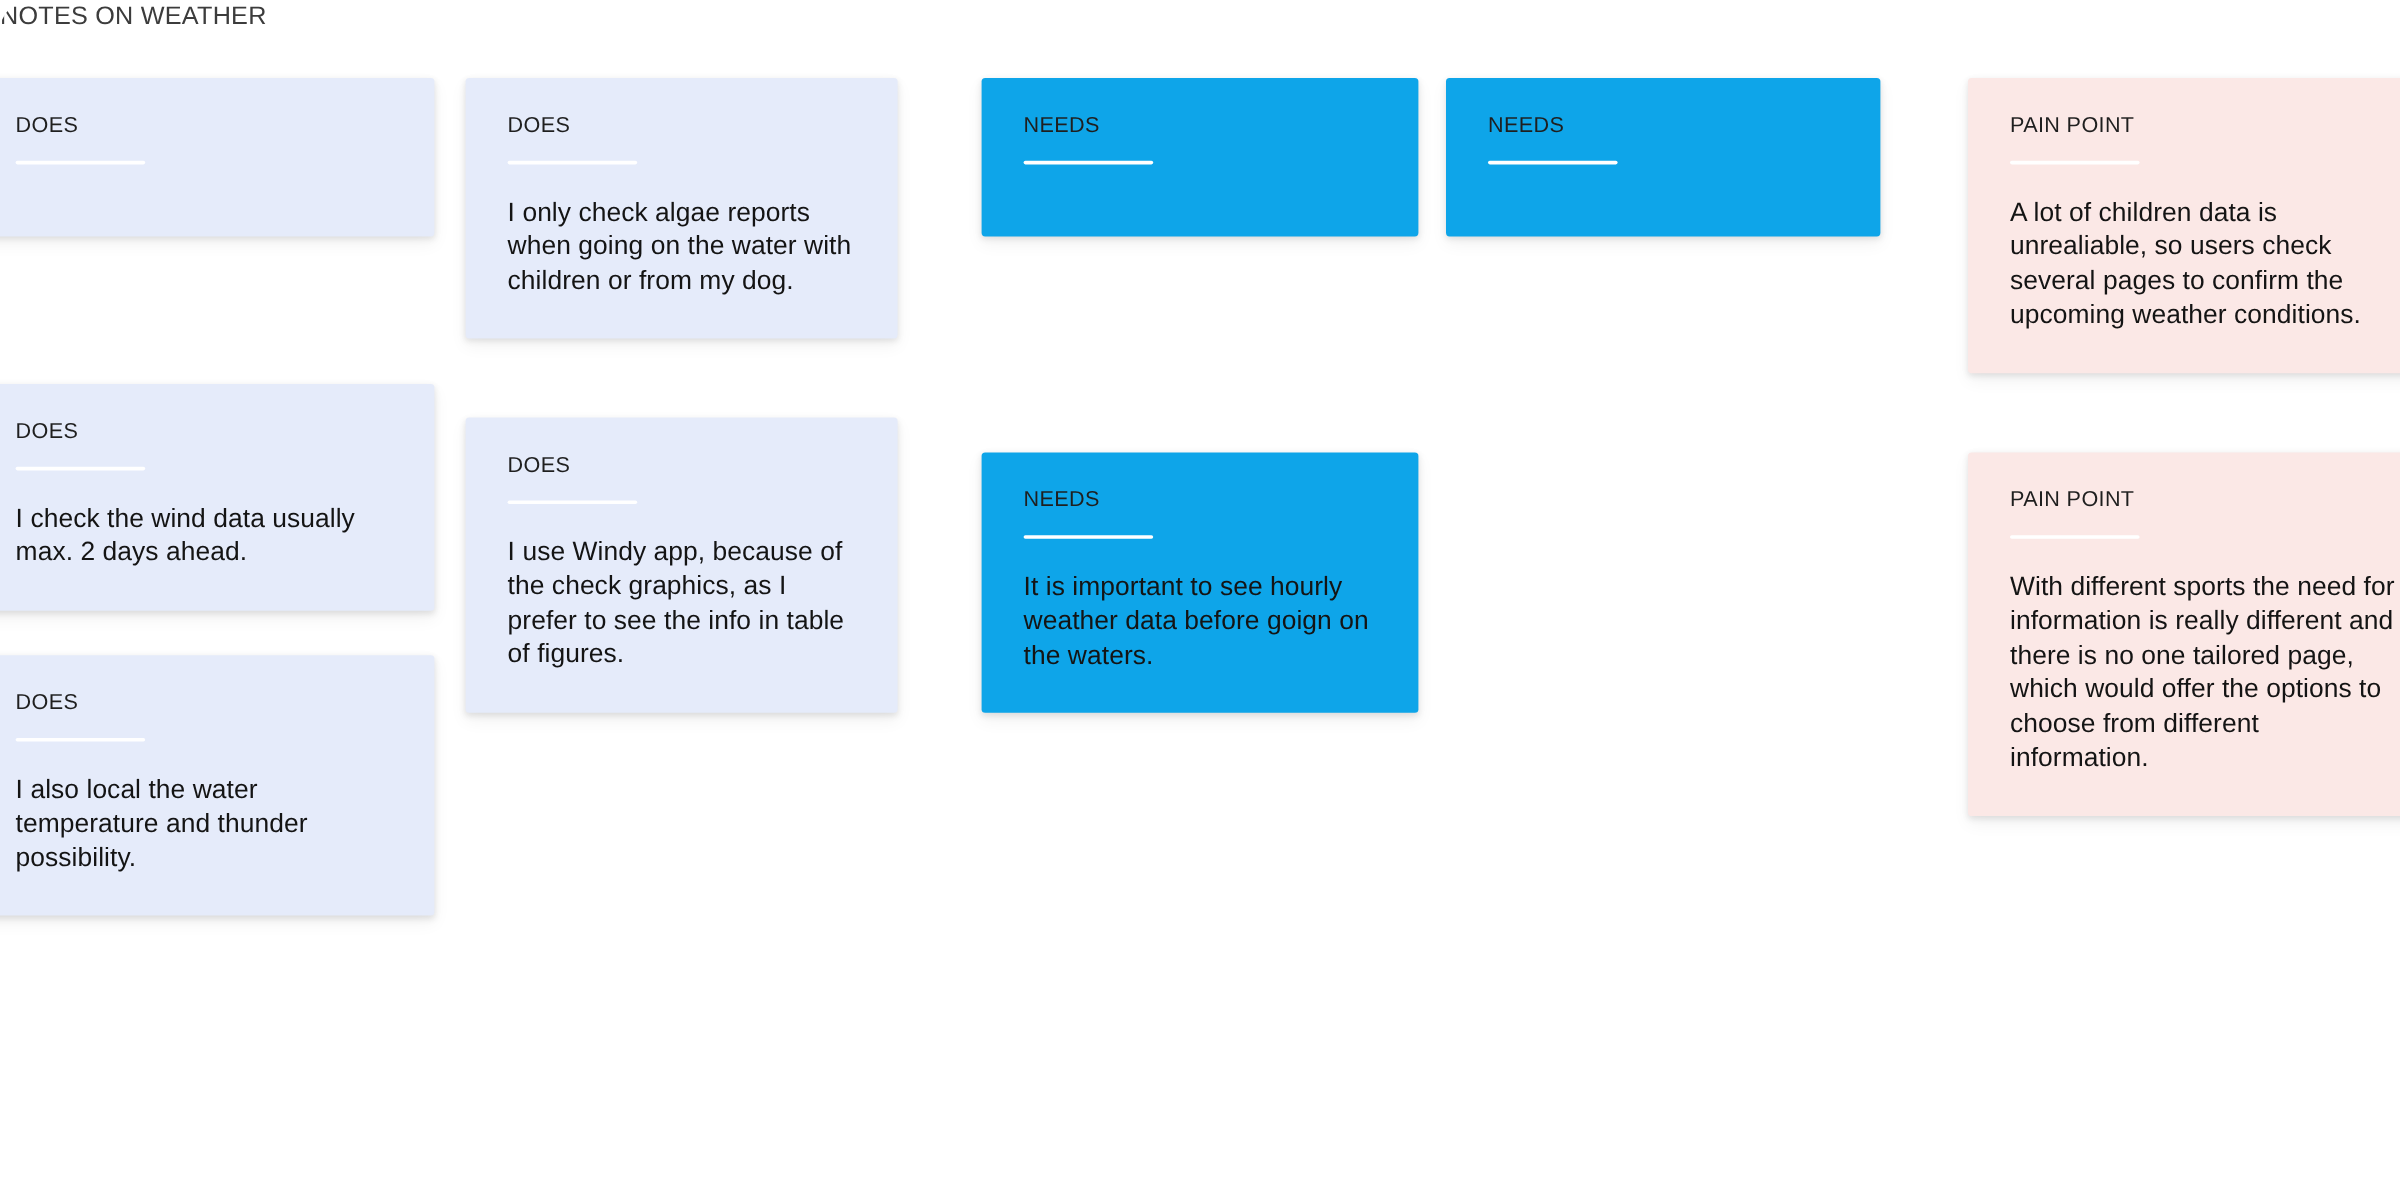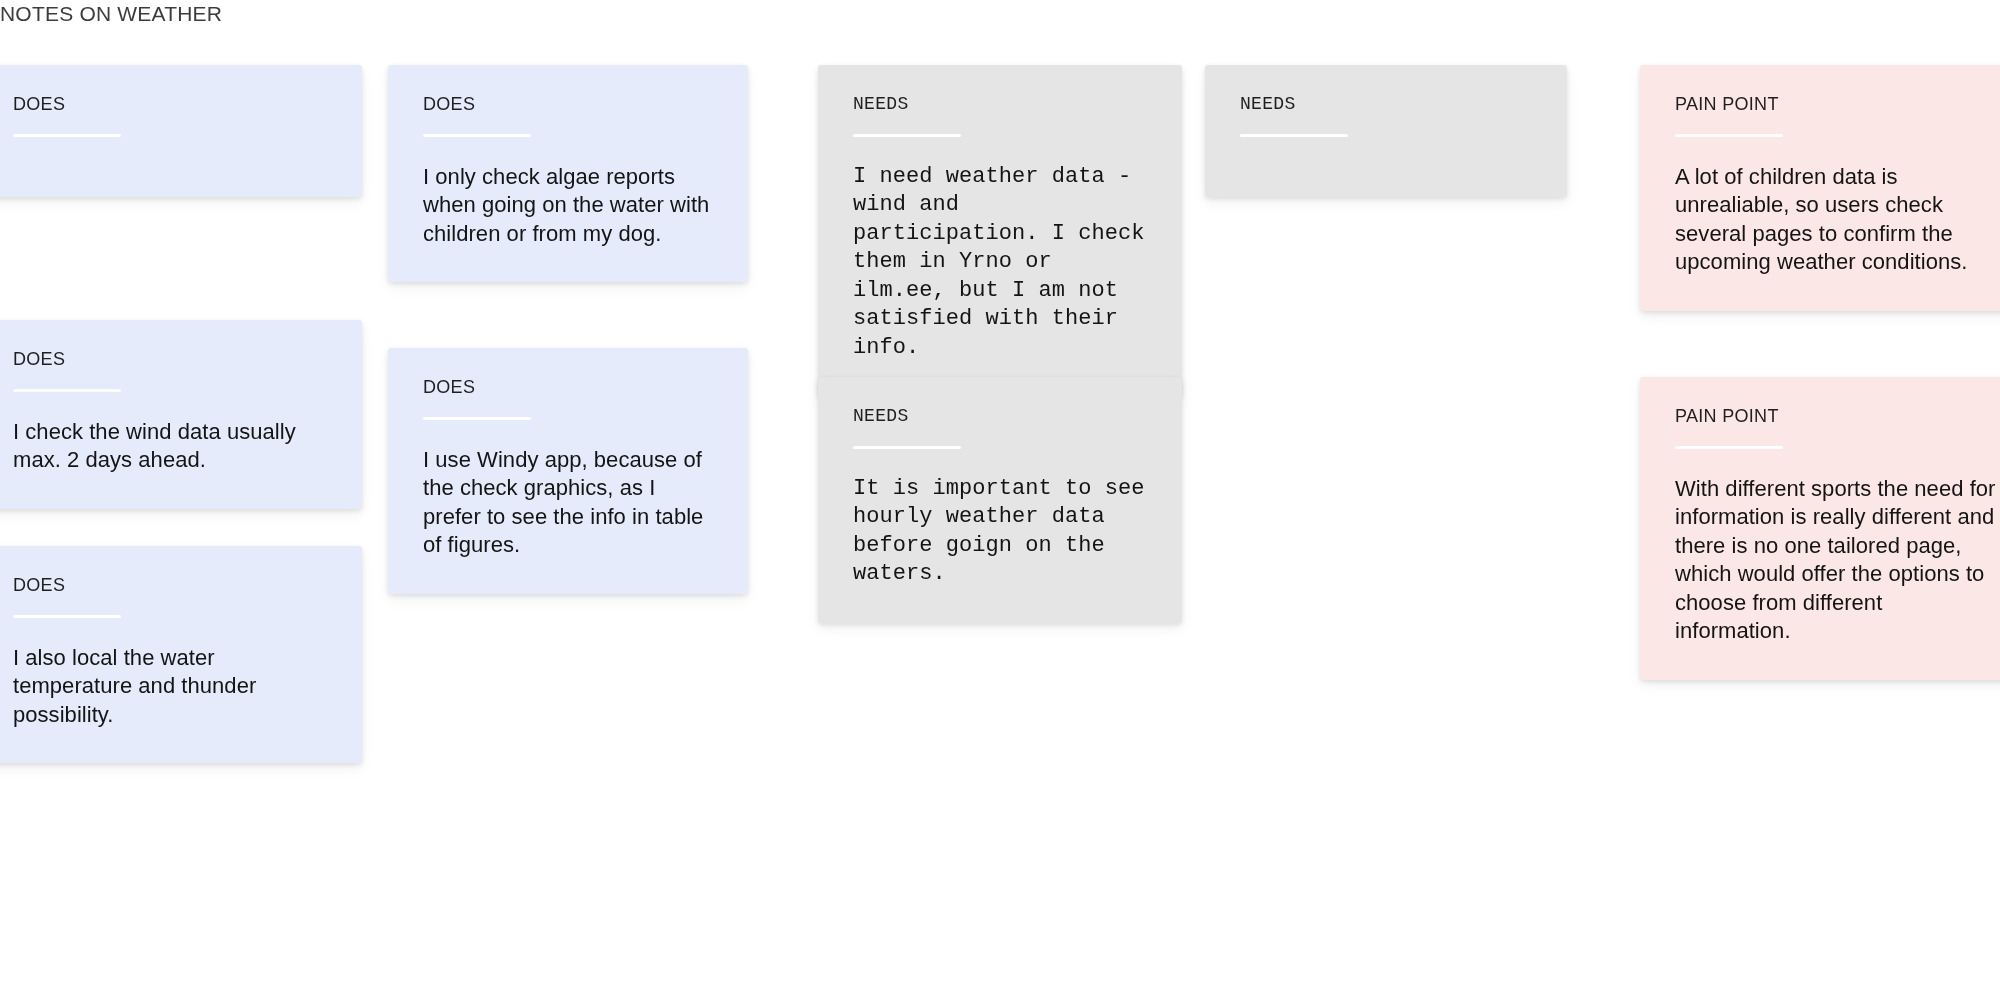--- a/index.html
+++ b/index.html
@@ -1,15 +1,15 @@
 <!DOCTYPE html>
 <html><head>
 <meta charset="utf-8">
 <style>
-  * { box-sizing: border-box; margin: 0; padding: 0; }
+  * { box-sizing: border-box; margin: 0; padding: 0; border-radius: 26px; }
 
   html, body {
     width: 2000px;
     height: 987px;
     background: #ffffff;
     font-family: "Liberation Sans", sans-serif;
     overflow: hidden;
   }
 
   #board {
@@ -31,21 +31,21 @@
   }
 
   .note {
     position: absolute;
     border-radius: 3px;
     padding: 30px 35px 34px 35px;
     box-shadow: 0 2px 5px rgba(0,0,0,0.10), 0 6px 14px rgba(0,0,0,0.05);
   }
 
   .note.blue  { background: #E5EBFA; }
-  .note.green { background: #e5e5e5; font-family: Liberation Mono, monospace; }
+  .note.green { background: #0ea5e9; }
   .note.pink  { background: #FBE8E6; }
 
   .note-label {
     font-size: 18px;
     font-weight: 400;
     letter-spacing: 0.3px;
     color: #1f1f1f;
     line-height: 1.1;
     white-space: nowrap;
   }
@@ -99,21 +99,20 @@
 
   <div class="note blue" style="left:388px; top:348px; width:360px;">
     <div class="note-label">DOES</div>
     <div class="note-rule"></div>
     <div class="note-body">I use Windy app, because of the check graphics, as I prefer to see the info in table of figures.</div>
   </div>
 
   <div class="note green" style="left:818px; top:65px; width:364px;">
     <div class="note-label">NEEDS</div>
     <div class="note-rule"></div>
-    <div class="note-body">I need weather data - wind and participation. I check them in Yrno or ilm.ee, but I am not satisfied with their info.</div>
   </div>
 
   <div class="note green" style="left:818px; top:377px; width:364px;">
     <div class="note-label">NEEDS</div>
     <div class="note-rule"></div>
     <div class="note-body">It is important to see hourly weather data before goign on the waters.</div>
   </div>
 
   <div class="note green" style="left:1205px; top:65px; width:362px;">
     <div class="note-label">NEEDS</div>

